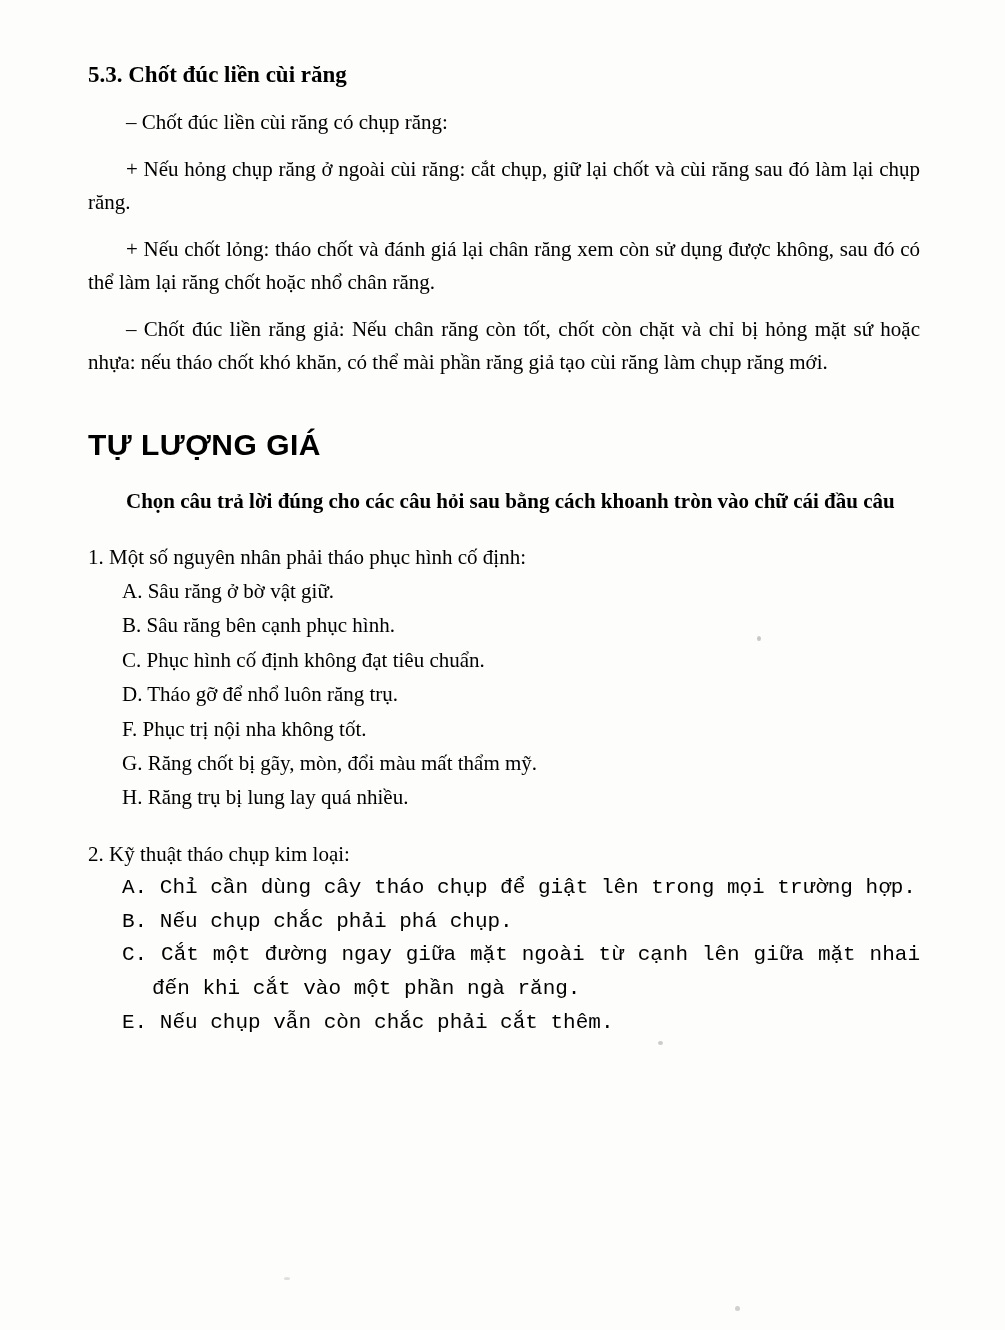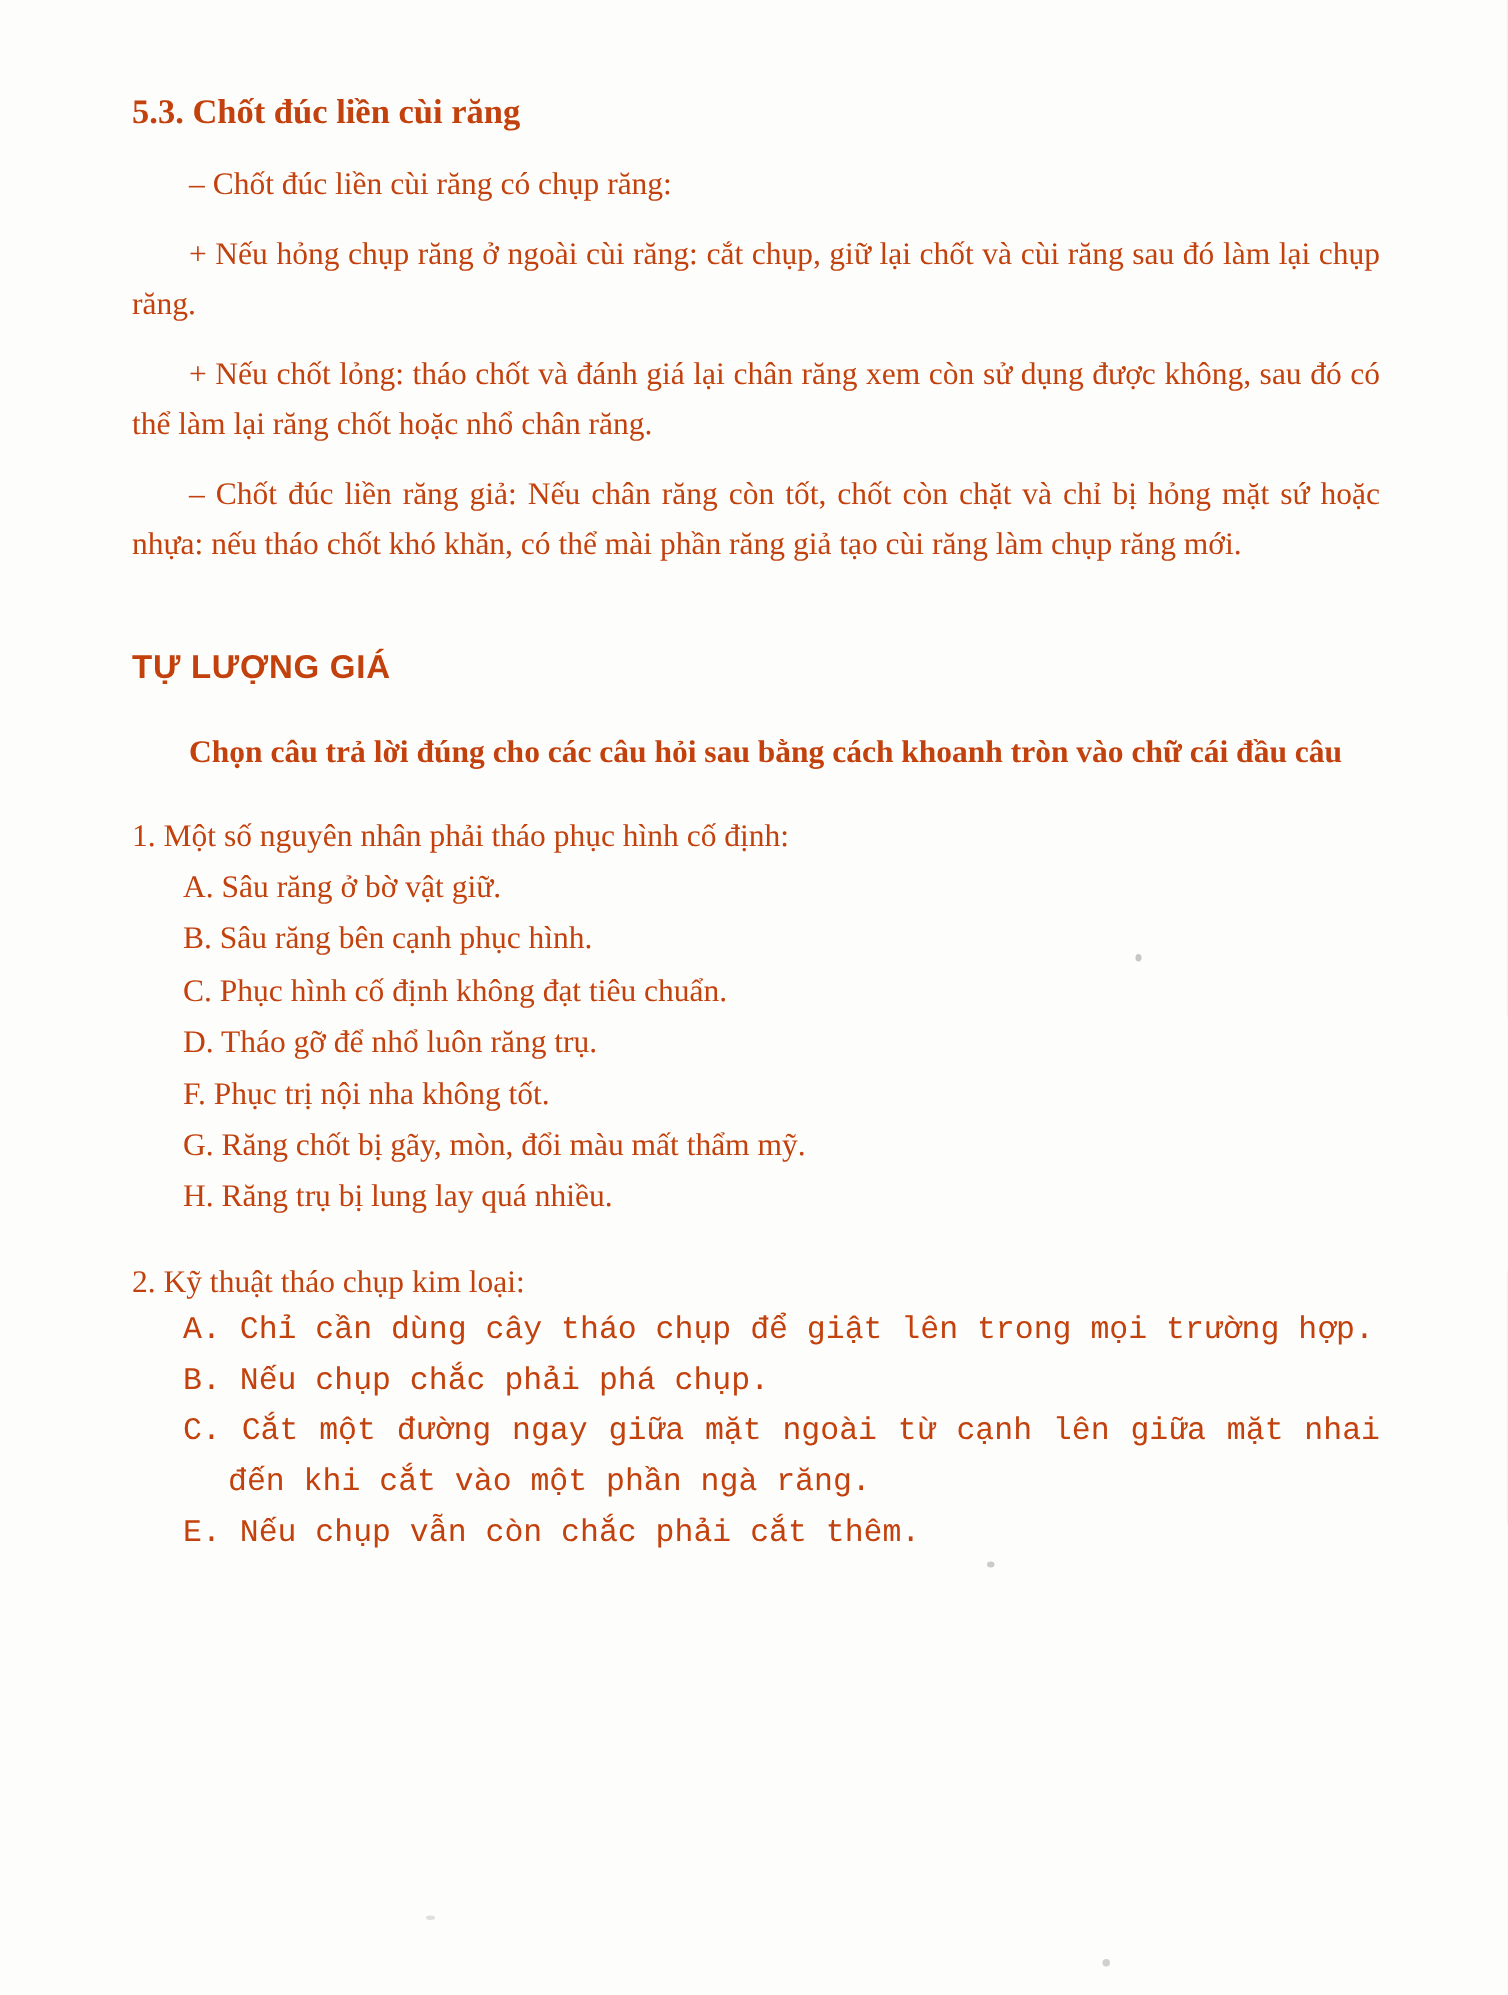--- a/index.html
+++ b/index.html
@@ -5,42 +5,42 @@
   html, body {
     margin: 0;
     padding: 0;
     background: #e8e8e6;
   }
   .page {
     position: relative;
     width: 1005px;
     height: 1330px;
     background: #fdfdfc;
-    color: #c2410c;
+    color: #000000;
     font-family: "Liberation Serif", "DejaVu Serif", serif;
     font-size: 21px;
     line-height: 33px;
     overflow: hidden;
     box-sizing: border-box;
     padding: 60px 85px 0 88px;
   }
   .section-heading {
     font-size: 23px;
     font-weight: bold;
     margin: 0 0 16px 0;
     line-height: 30px;
   }
   p.body-para {
     margin: 0 0 14px 0;
     text-align: justify;
     text-indent: 38px;
   }
   p.body-para:last-of-type { margin-bottom: 0; }
   .quiz-heading {
-    font-size: 22px;
+    font-size: 30px;
     font-weight: bold;
     font-family: "Liberation Sans", "DejaVu Sans", sans-serif;
     letter-spacing: 0.5px;
     margin: 52px 0 0 0;
     line-height: 28px;
   }
   .quiz-instruction {
     font-weight: bold;
     text-align: justify;
     text-indent: 38px;

